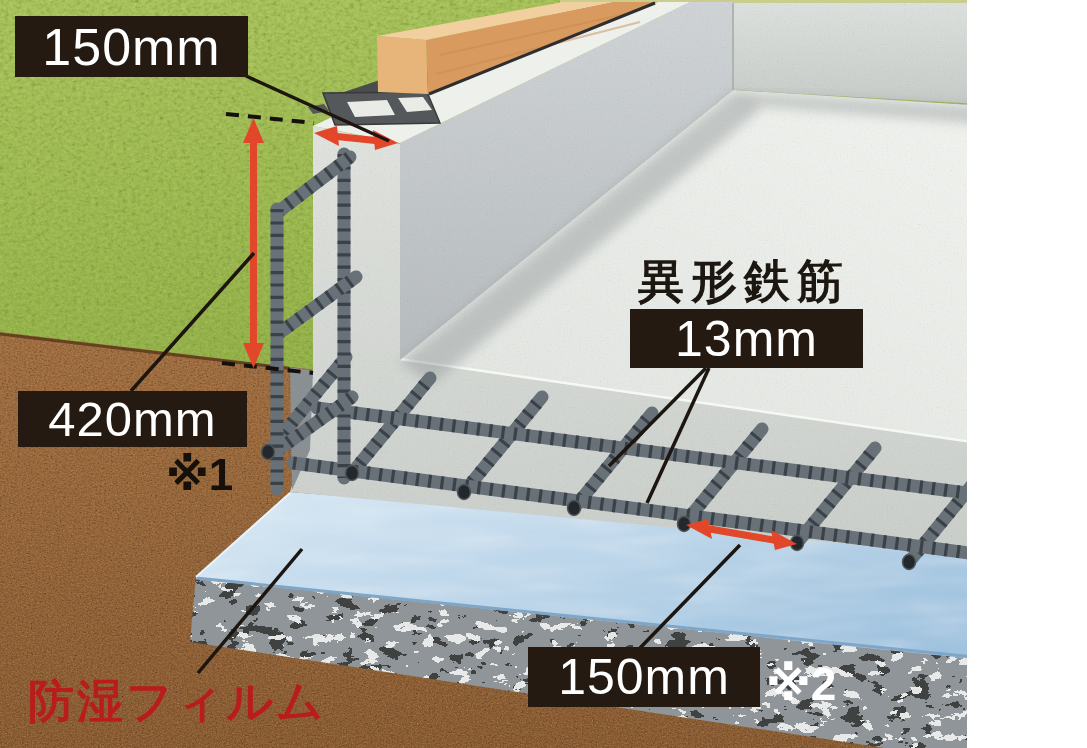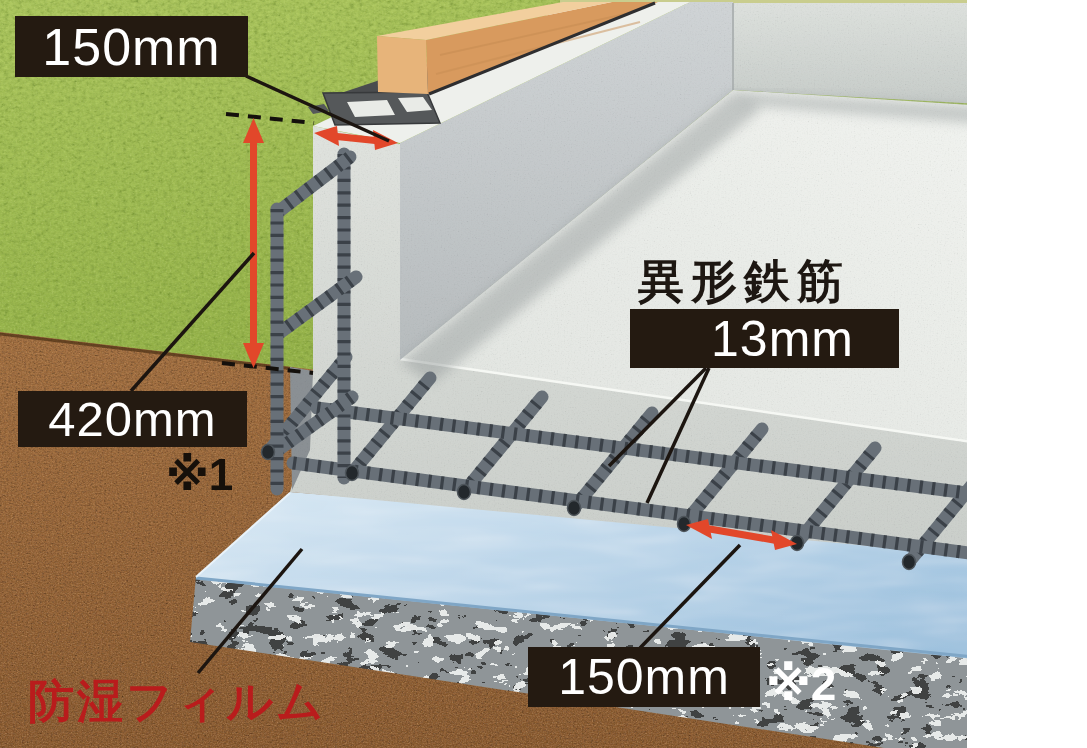--- a/index.html
+++ b/index.html
@@ -282,21 +282,21 @@
 <div class="tag" style="left:15px;top:16px;width:233px;height:61px;font-size:52px;">
   <span>150mm</span>
 </div>
 
 <div class="tag" style="left:18px;top:391px;width:229px;height:56px;font-size:49px;">
   <span>420mm</span>
 </div>
 <div class="note" style="left:166px;top:449px;font-size:44px;color:#16100a;">※1</div>
 
 <div class="jp" style="left:638px;top:251px;font-size:46px;color:#1d1712;letter-spacing:7px;">異形鉄筋</div>
-<div class="tag" style="left:630px;top:309px;width:233px;height:59px;font-size:50px;padding-left:36px;">
+<div class="tag" style="left:630px;top:309px;width:233px;height:59px;font-size:50px;">
   <span>13mm</span>
 </div>
 
 <div class="tag" style="left:528px;top:647px;width:232px;height:60px;font-size:50px;">
   <span>150mm</span>
 </div>
 <div class="note" style="left:766px;top:657px;font-size:46px;color:#ffffff;">※2</div>
 
 <div class="jp" style="left:28px;top:671px;font-size:46px;color:#b91c1c;letter-spacing:3px;">防湿フィルム</div>
 </div>

